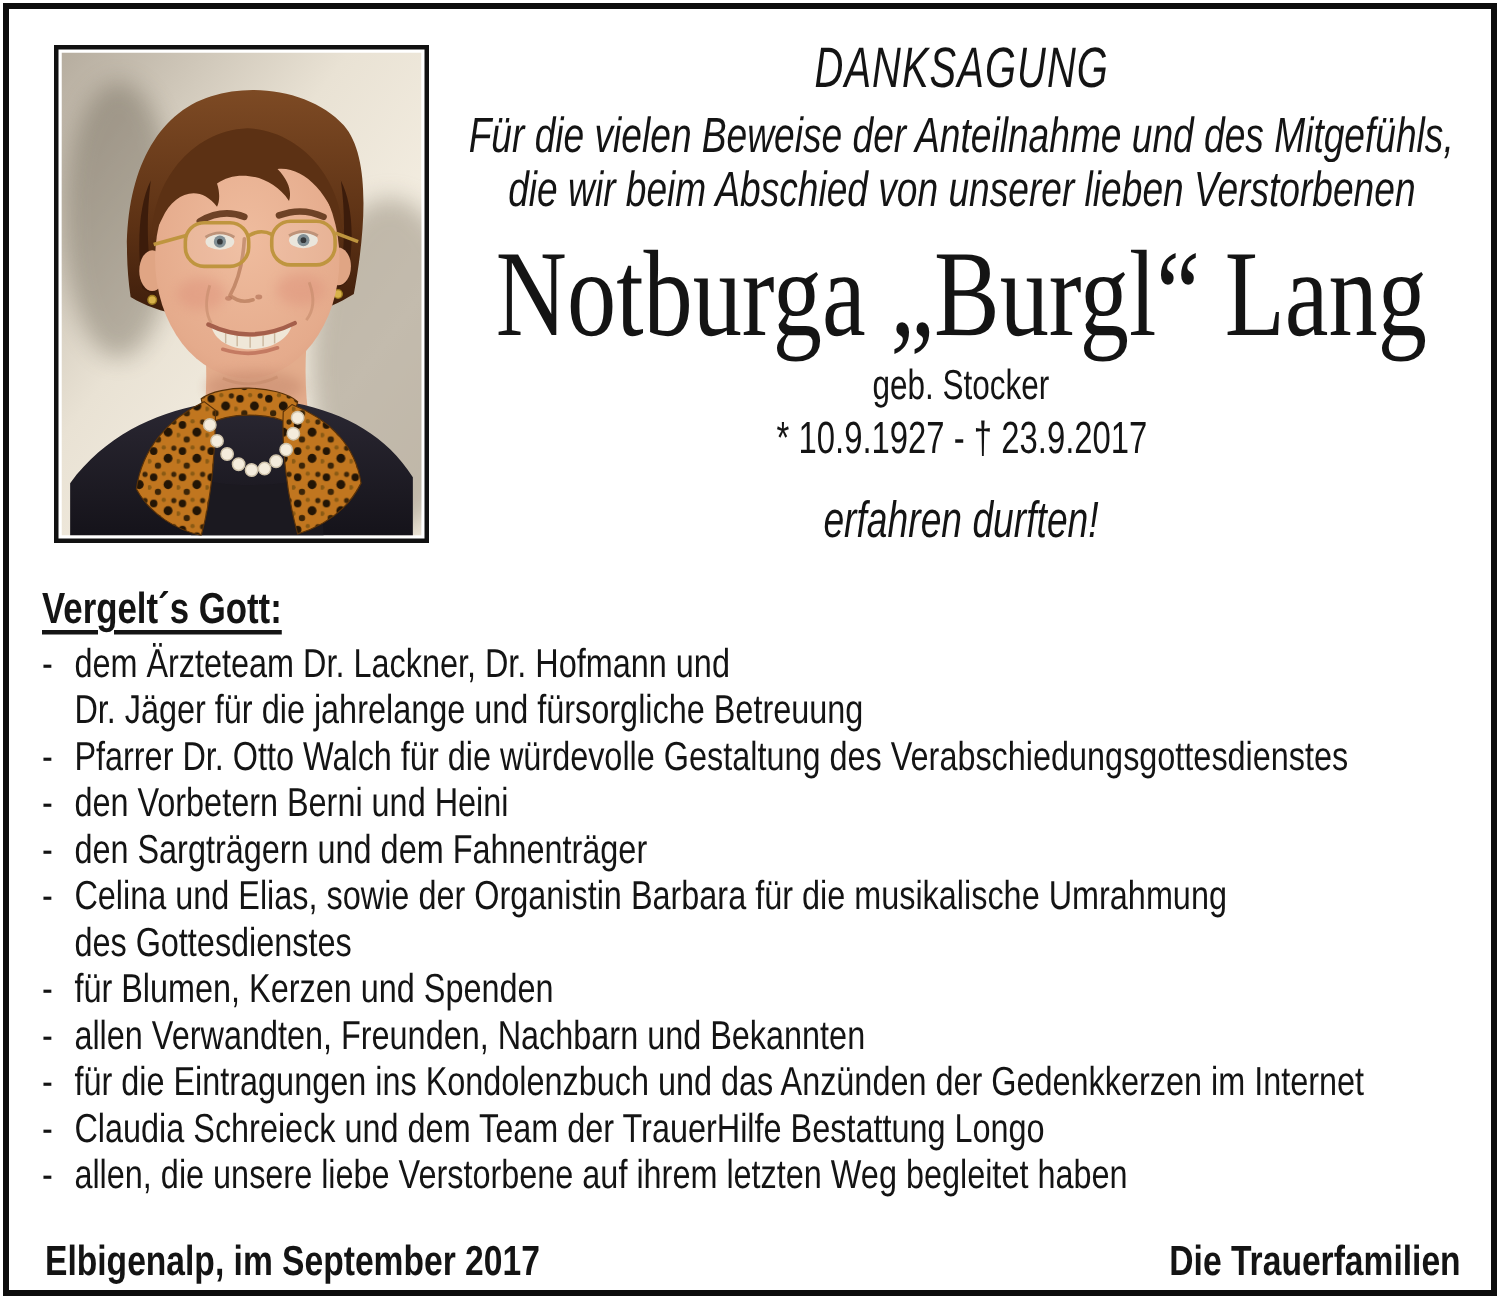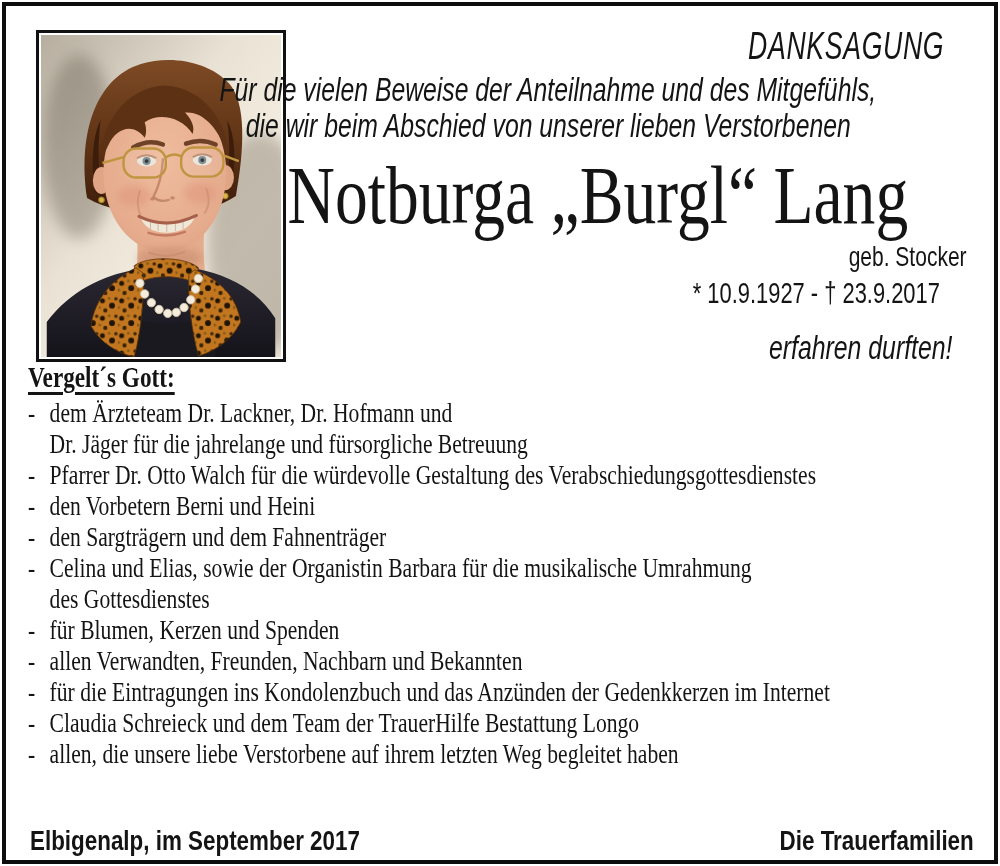--- a/index.html
+++ b/index.html
@@ -14,31 +14,31 @@
 
   
   .sx70{transform:scaleX(.70);transform-origin:50% 50%;}
   .sx73{transform:scaleX(.73);transform-origin:50% 50%;}
   .sx75{transform:scaleX(.75);transform-origin:50% 50%;}
   .sx80c{transform:scaleX(.80);transform-origin:50% 50%;}
   .sx80l{transform:scaleX(.80);transform-origin:0 50%;}
   .sx80r{transform:scaleX(.80);transform-origin:100% 50%;}
 
   .rightcol{position:absolute;left:296px;top:26px;width:690px;
-            display:flex;flex-direction:column;align-items:flex-end;}
+            display:flex;flex-direction:column;align-items:center;}
   .rightcol > *{white-space:nowrap;}
   .title{font-size:38px;line-height:40px;font-style:italic;font-weight:500;letter-spacing:1px;}
   .intro{font-size:33px;line-height:36px;font-style:italic;}
   .intro-wrap{margin-top:6px;display:flex;flex-direction:column;align-items:center;}
   .name{font-family:"Liberation Serif",serif;font-size:82px;line-height:88px;margin-top:8px;font-weight:400;}
   .maiden{font-size:28px;line-height:30px;margin-top:2px;font-weight:500;}
   .dates{font-size:30px;line-height:34px;margin-top:4px;font-weight:500;}
   .closing{font-size:34px;line-height:42px;margin-top:16px;font-style:italic;font-weight:500;}
 
-  .thanks{position:absolute;left:28px;top:360px;width:960px;font-family:Liberation Serif, serif;}
+  .thanks{position:absolute;left:28px;top:389px;width:960px;}
   .thanks-heading{font-size:29px;line-height:34px;font-weight:bold;white-space:nowrap;}
   .thanks-heading span{text-decoration:underline;text-decoration-thickness:3px;text-underline-offset:5px;}
   .thanks-list{margin-top:4px;font-size:27px;line-height:31px;}
   .thanks-item{display:flex;}
   .thanks-item .dash{flex:none;width:27px;}
   .thanks-item .item-text{white-space:pre;}
 
   .footer-left{position:absolute;left:30px;top:826px;font-size:28px;line-height:30px;
                font-weight:bold;white-space:nowrap;}
   .footer-right{position:absolute;right:26px;top:826px;font-size:28px;line-height:30px;

